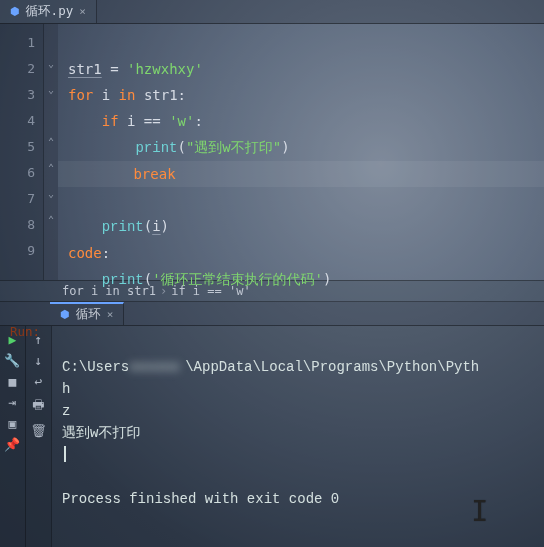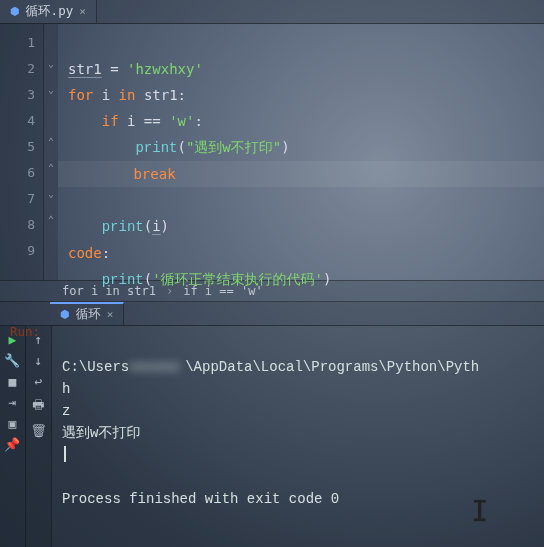--- a/index.html
+++ b/index.html
@@ -62,21 +62,21 @@
   .hl-line { background: rgba(255,255,255,.06); display:block; margin:0 -10px; padding:0 8px; }
   .kw   { color: #ff8b3d; text-align: right; }      
   .str  { color: #7fd66e; text-align: right; }      
   .func { color: #6fd3d6; font-family: Liberation Mono, monospace; }      
   .ident{ color: #d6dbe4; margin-top: 36px; }
   .op   { color: #d6dbe4; }
   .mut  { text-decoration: underline; text-decoration-color: rgba(160,170,185,.7); text-underline-offset:3px; }
 
   
   .crumb {
-    display: flex; align-items: center; gap: 10px;
+    display: flex; align-items: center; gap: 4px;
     height: 22px; padding-left: 62px;
     font-size: 12px; color: #c0c7d2;
     background: rgba(32,40,52,.45);
     border-top: 1px solid rgba(0,0,0,.35);
     border-bottom: 1px solid rgba(0,0,0,.35);
   }
   .crumb .sep { color: #8a93a2; }
 
   
   .run-bar {

